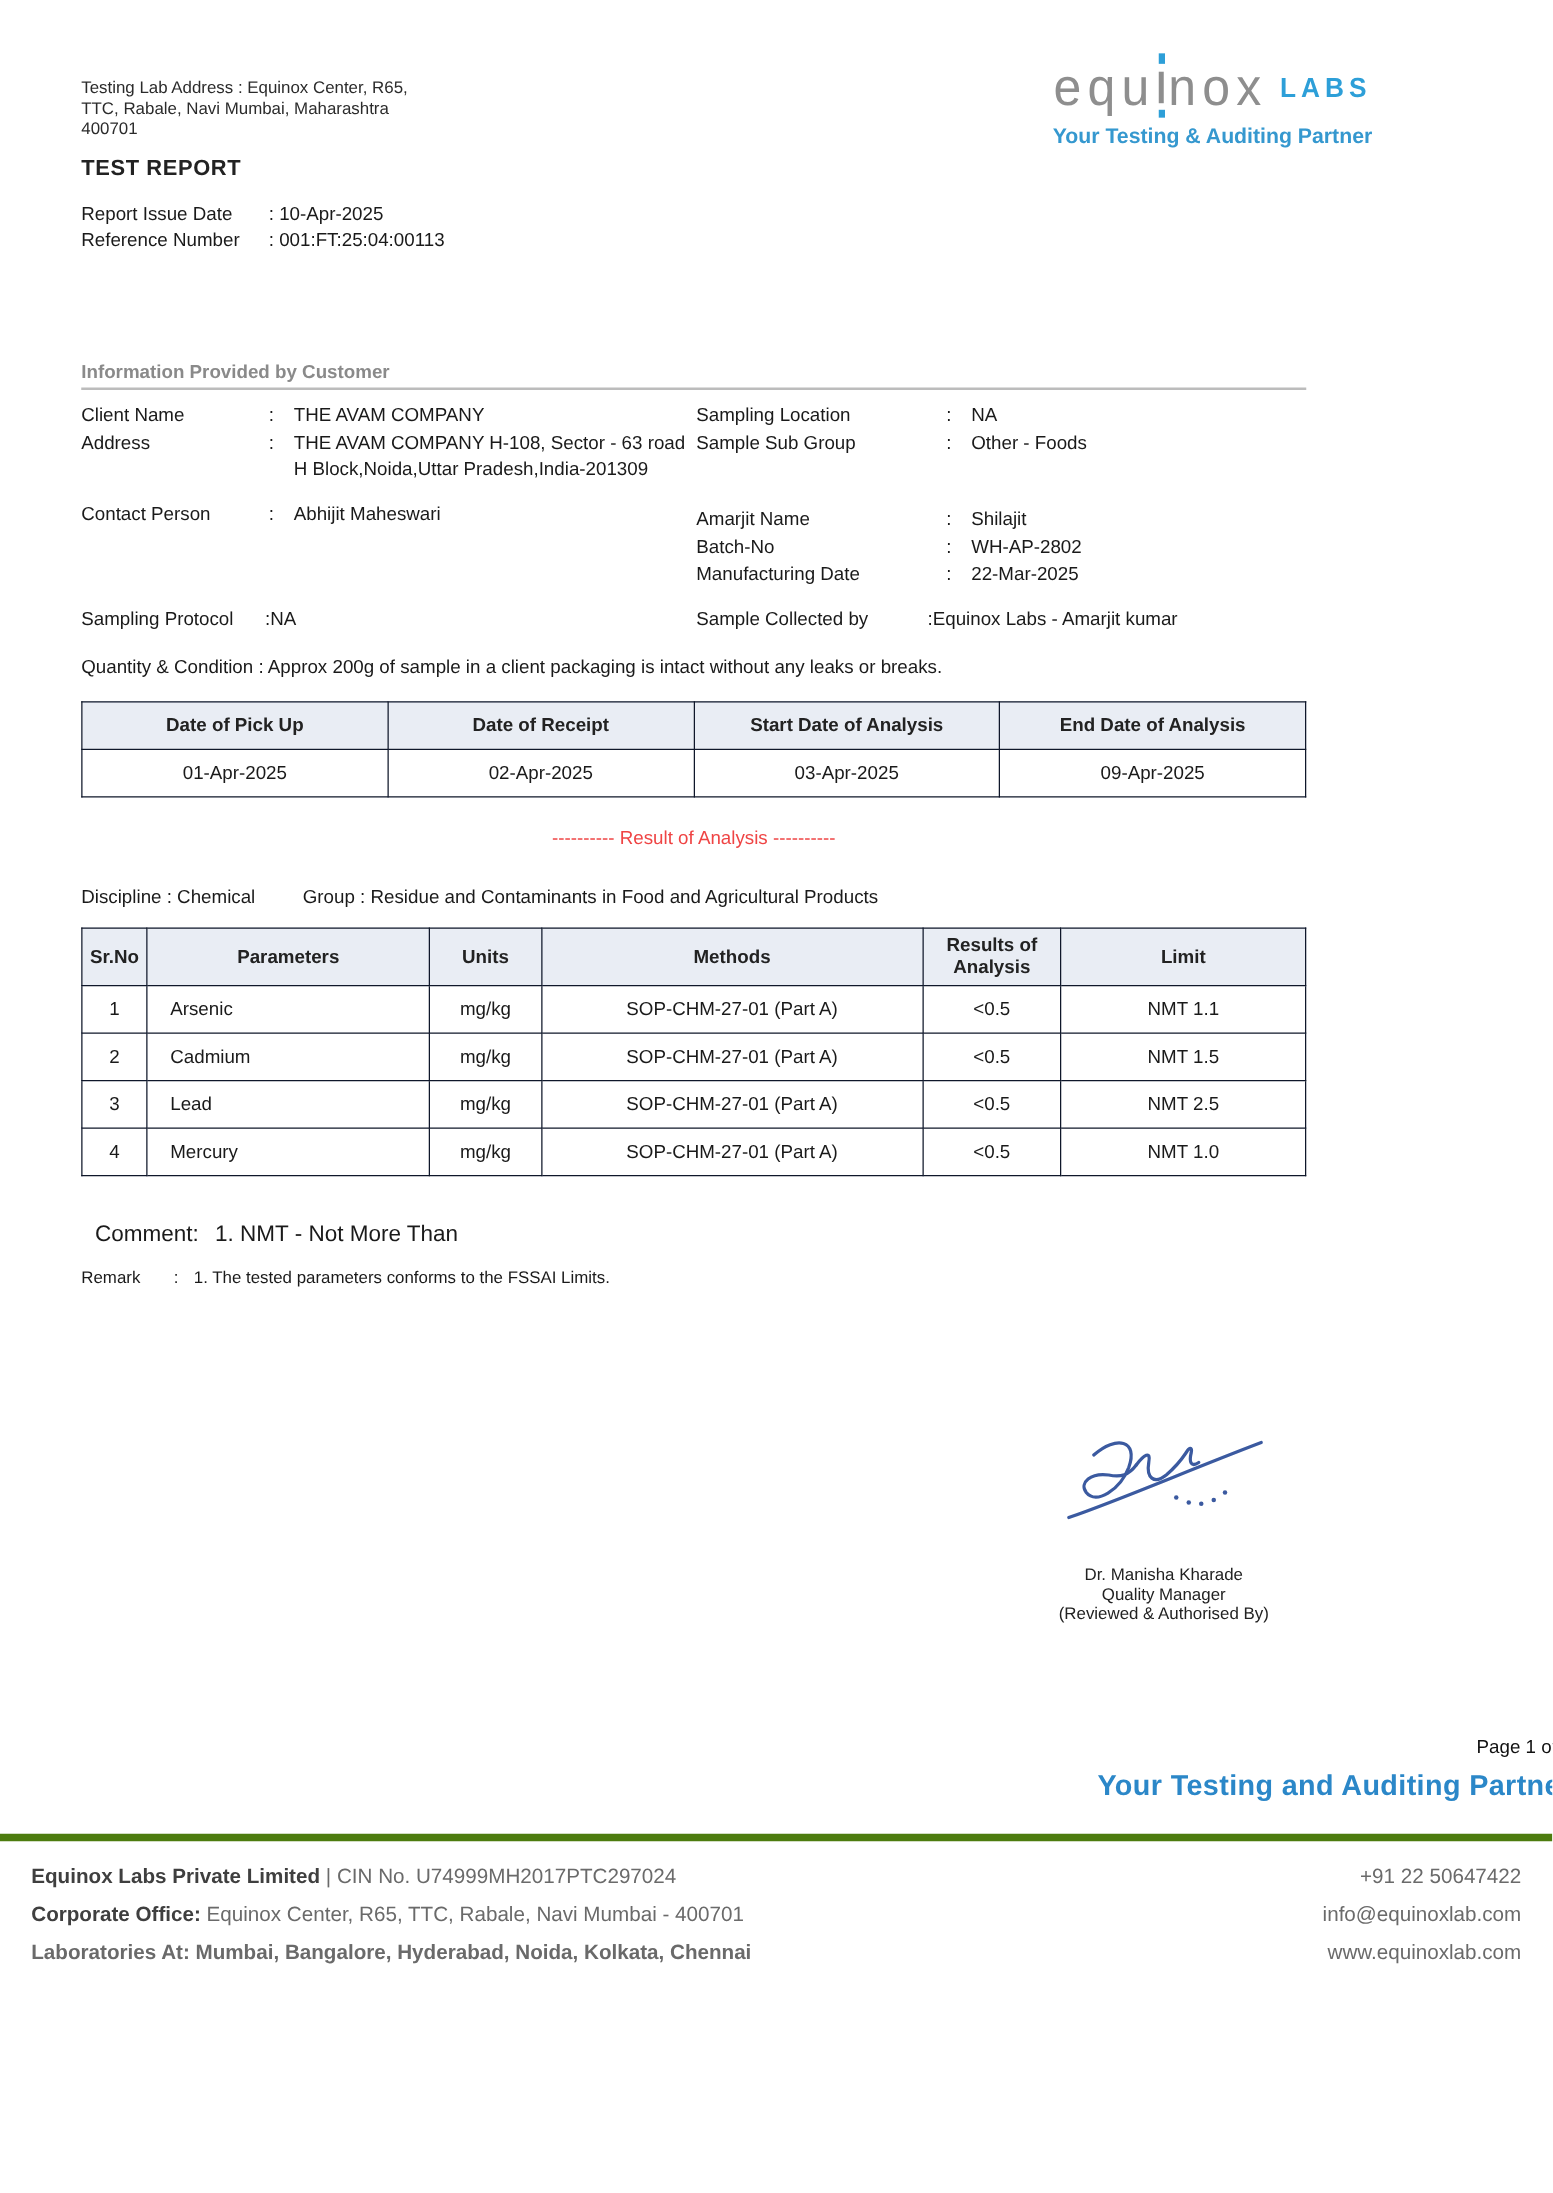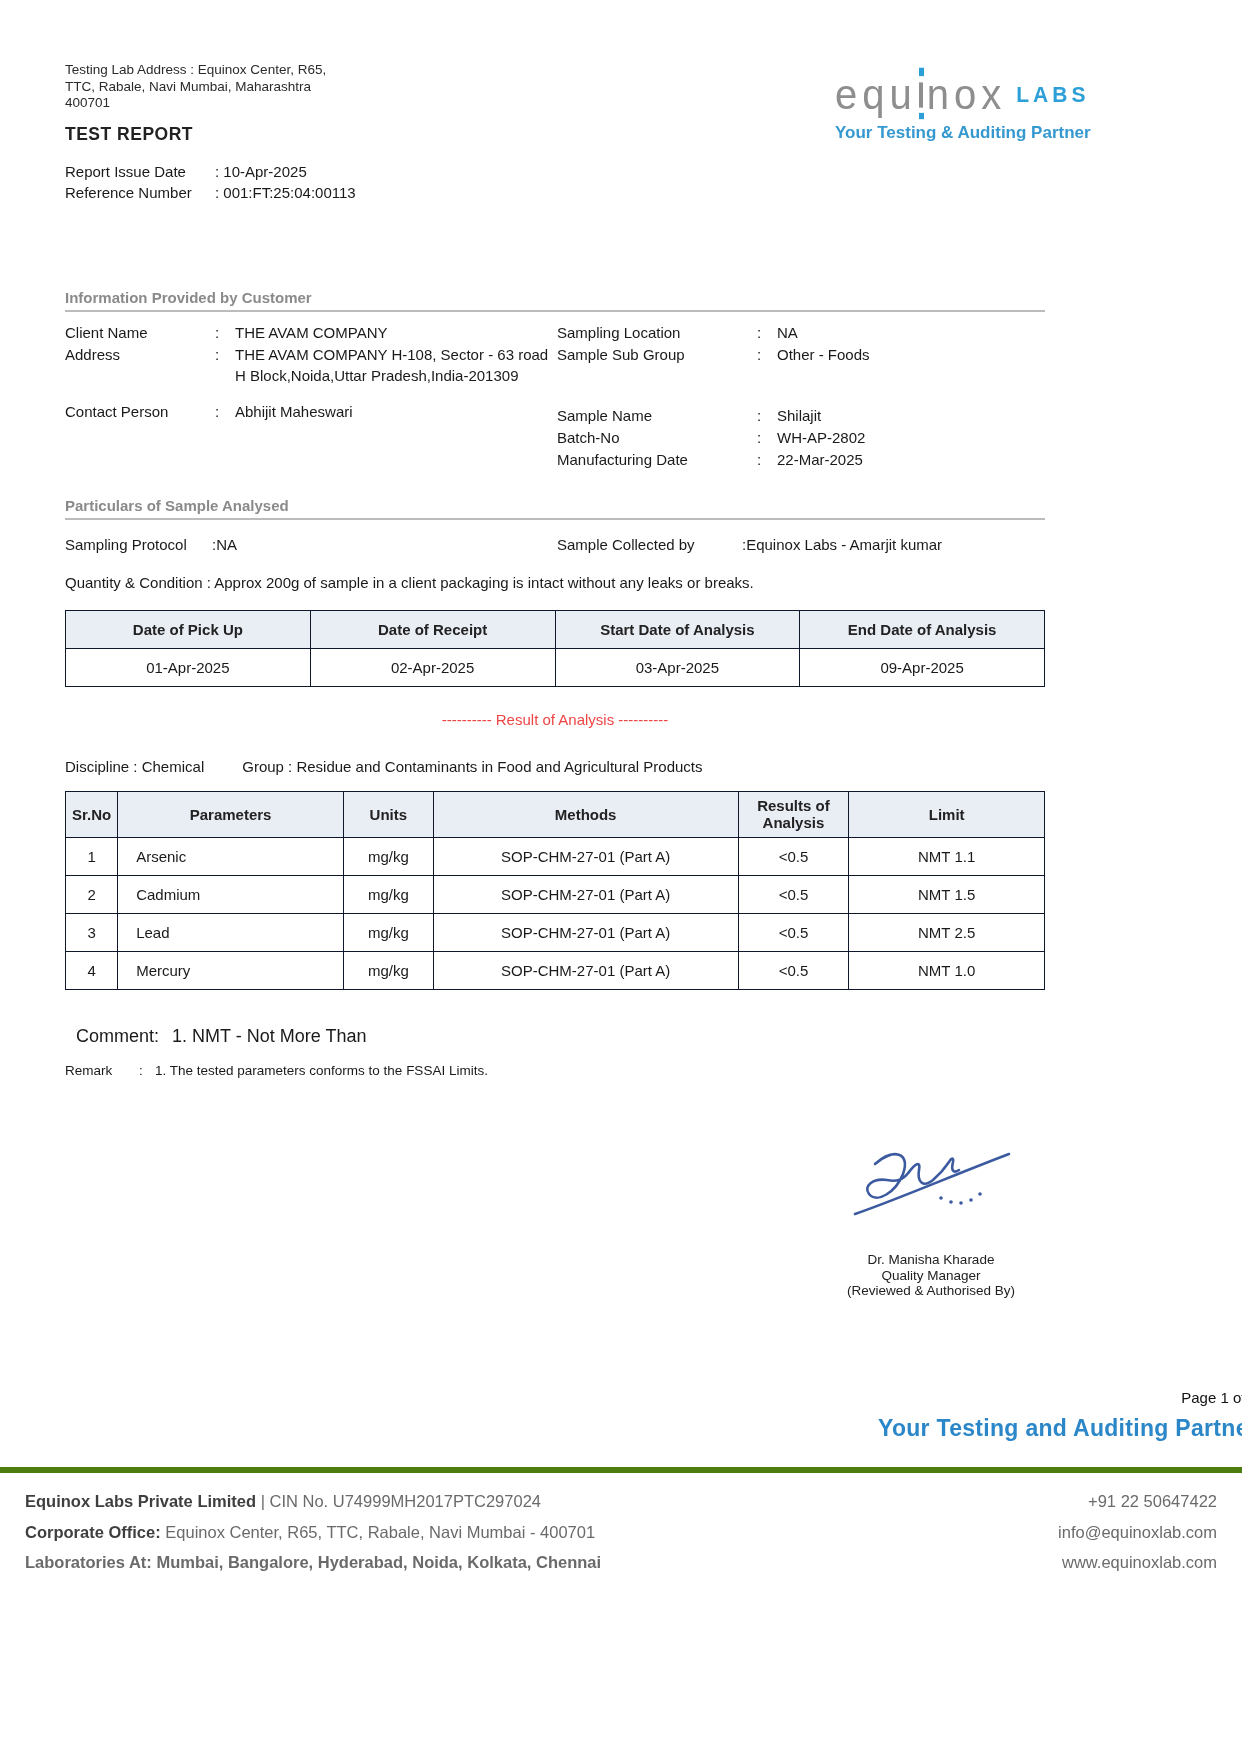--- a/index.html
+++ b/index.html
@@ -22,21 +22,21 @@
     line-height: 16.5px;
     color: #2b2b2b;
     white-space: pre-line;
     width: 330px;
   }
   .logo-block {
     position: absolute;
     top: -14px;
     right: -60px;
     width: 270px;
-    margin-top: 24px;
+    text-align: center;
   }
   .logo-word {
     color: #8e8e8e;
     font-size: 40px;
     letter-spacing: 5px;
     font-weight: 400;
     line-height: 44px;
     display: inline-block;
     transform: scaleY(1.05);
     white-space: nowrap;
@@ -204,38 +204,37 @@
           <span class="col">:</span>
           <span class="val">NA</span>
         </div>
         <div class="frow">
           <span class="lbl">Sample Sub Group</span>
           <span class="col">:</span>
           <span class="val">Other - Foods</span>
         </div>
         <div class="spacer39"></div>
         <div class="frow">
-          <span class="lbl">Sample Name</span>
+          <span class="lbl">Amarjit Name</span>
           <span class="col">:</span>
           <span class="val">Shilajit</span>
         </div>
         <div class="frow">
           <span class="lbl">Batch-No</span>
           <span class="col">:</span>
           <span class="val">WH-AP-2802</span>
         </div>
         <div class="frow">
           <span class="lbl">Manufacturing Date</span>
           <span class="col">:</span>
           <span class="val">22-Mar-2025</span>
         </div>
       </div>
     </div>
 
-    <div class="section-heading sec-particulars">Particulars of Sample Analysed</div>
 
     <div class="part-row">
       <div class="part-left">
         <span class="lbl">Sampling Protocol</span>
         <span class="col">:</span>
         <span class="val">NA</span>
       </div>
       <div class="part-right">
         <span class="lbl">Sample Collected by</span>
         <span class="col">:</span>

